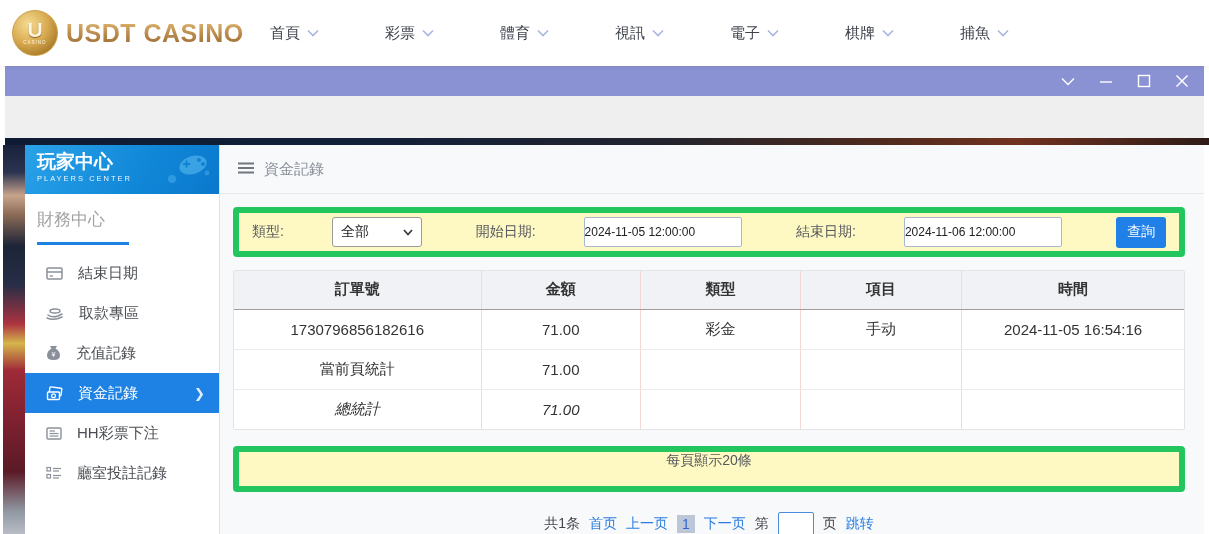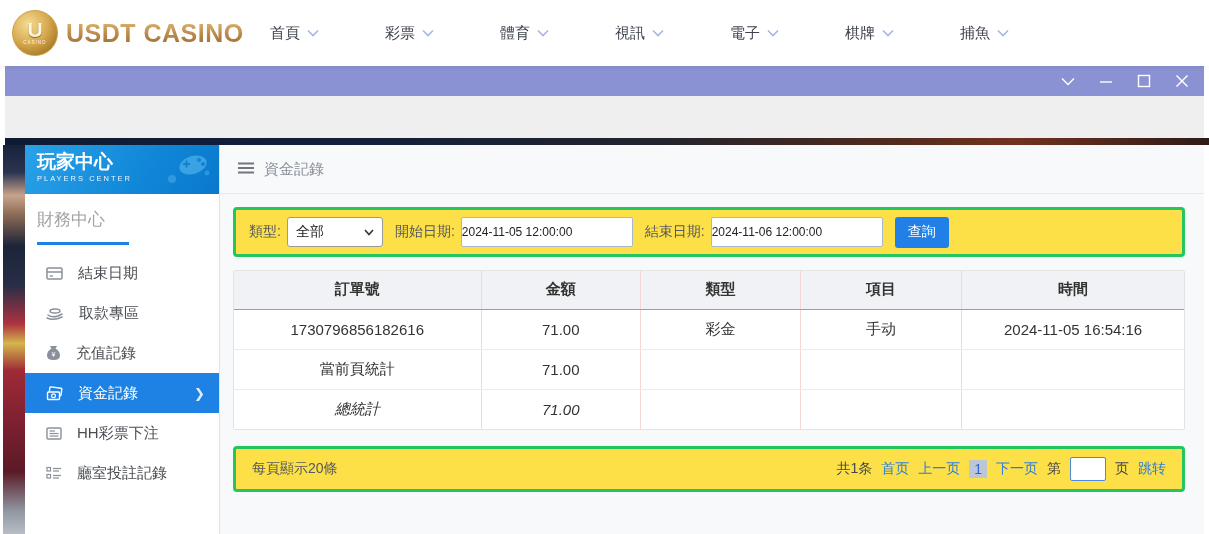--- a/index.html
+++ b/index.html
@@ -52,21 +52,21 @@
   .sb-item.active { background:#1e82e4; }
   .sb-item.active .sb-label { color:#ffffff; }
   .sb-item .icon svg { display:block; }
   .sb-item.active .arrow { margin-left:auto; padding-right:14px; color:#dfeeff; font-size:13px; }
 
   
   .content { position:absolute; left:220px; top:145px; width:984px; height:389px; background:#f7f9fb; }
   .crumb-bar { height:49px; display:flex; align-items:center; gap:10px; padding-left:18px;
                border-bottom:1px solid #e6e9ed; }
   .crumb-title { font-size:15px; color:#8a8f98; }
-  .panel { background:#fde047; border:3px solid #22c55e; border-radius:4px; margin:0 19px 0 13px; }
+  .panel { background:#fef9c3; border:6px solid #22c55e; border-radius:4px; margin:0 19px 0 13px;gap:42px; }
 
   .filter-panel { margin-top:13px; height:50px; display:flex; align-items:center; padding:0 13px; }
   .f-label { font-size:14px; color:#55585e; white-space:nowrap; }
   .select-box { width:96px; height:30px; border:1px solid #9a9a9a; border-radius:3px; background:#fff;
                 display:flex; align-items:center; justify-content:space-between; padding:0 8px; margin-left:6px; cursor:pointer; }
   .select-box span { font-size:14px; color:#222; }
   .date-input { width:172px; height:30px; border:1px solid #a9b8cc; border-radius:2px; background:#fff;
                 font-size:12px; color:#222; padding:0 0; margin-left:6px; font-family:"Liberation Sans",sans-serif; }
   .gap-l { margin-left:12px; }
   .btn-search { width:54px; height:31px; background:#2080e8; border:none; border-radius:3px; color:#ffffff;
@@ -77,21 +77,21 @@
   table.records { width:100%; border-collapse:collapse; table-layout:fixed; }
   table.records th { height:38px; background:#f0f2f5; font-size:15px; color:#333333; font-weight:bold;
                      border-bottom:1px solid #a59b9b; border-right:1px solid #f5d8d6; }
   table.records th:last-child, table.records td:last-child { border-right:none; }
   table.records td { height:40px; text-align:center; font-size:15px; color:#333333;
                      border-right:1px solid #f5d8d6; border-bottom:1px solid #ececec; background:#fff; }
   table.records tr:last-child td { border-bottom:none;font-style:italic; }
   .col-order{width:26%;} .col-amount{width:16.8%;} .col-type{width:16.8%;} .col-item{width:17%;} .col-time{width:23.4%;}
 
   .footer-panel { margin-top:16px; height:46px; display:flex; align-items:center; justify-content:space-between;
-                  padding:0 16px; }
+                  padding:0 16px;flex-direction:column; }
   .pg-left { font-size:14px; color:#55585e; }
   .pg-right { display:flex; align-items:center; gap:9px; font-size:14px; }
   .pg-total { color:#42454c; }
   .pg-link { color:#2b7de0; cursor:pointer; }
   .pg-current { color:#2b66d9; background:#bcc6d6; padding:1px 5px; cursor:default; }
   .pg-dark { color:#42454c; }
   .pg-input { width:36px; height:24px; border:1px solid #4a8ae0; border-radius:2px; text-align:center;
               font-size:13px; font-family:"Liberation Sans",sans-serif; }
 </style>
 </head>

